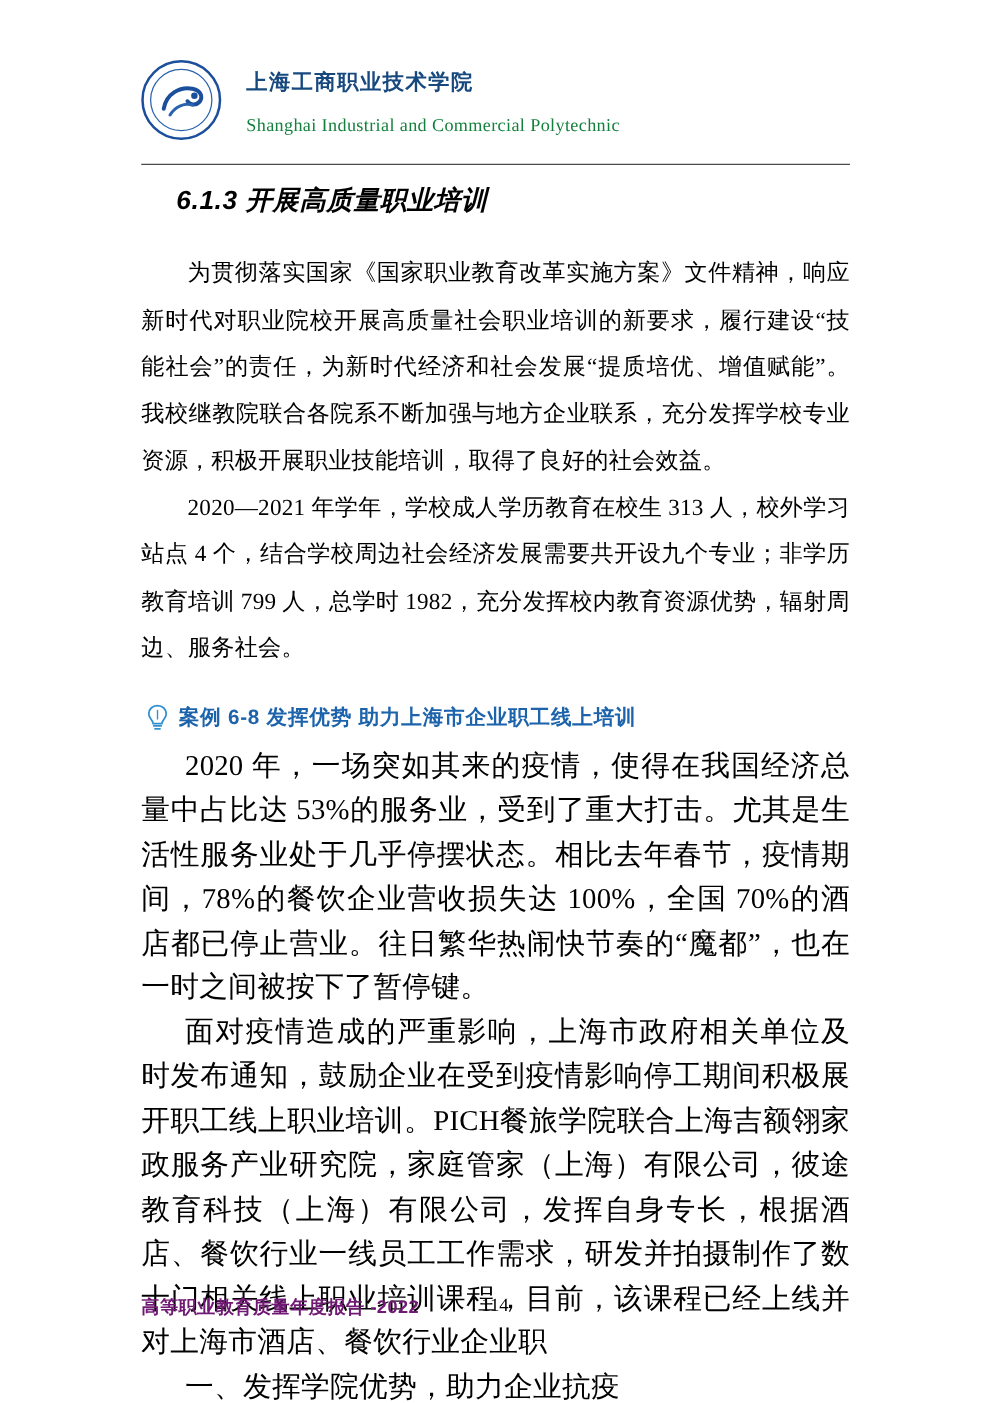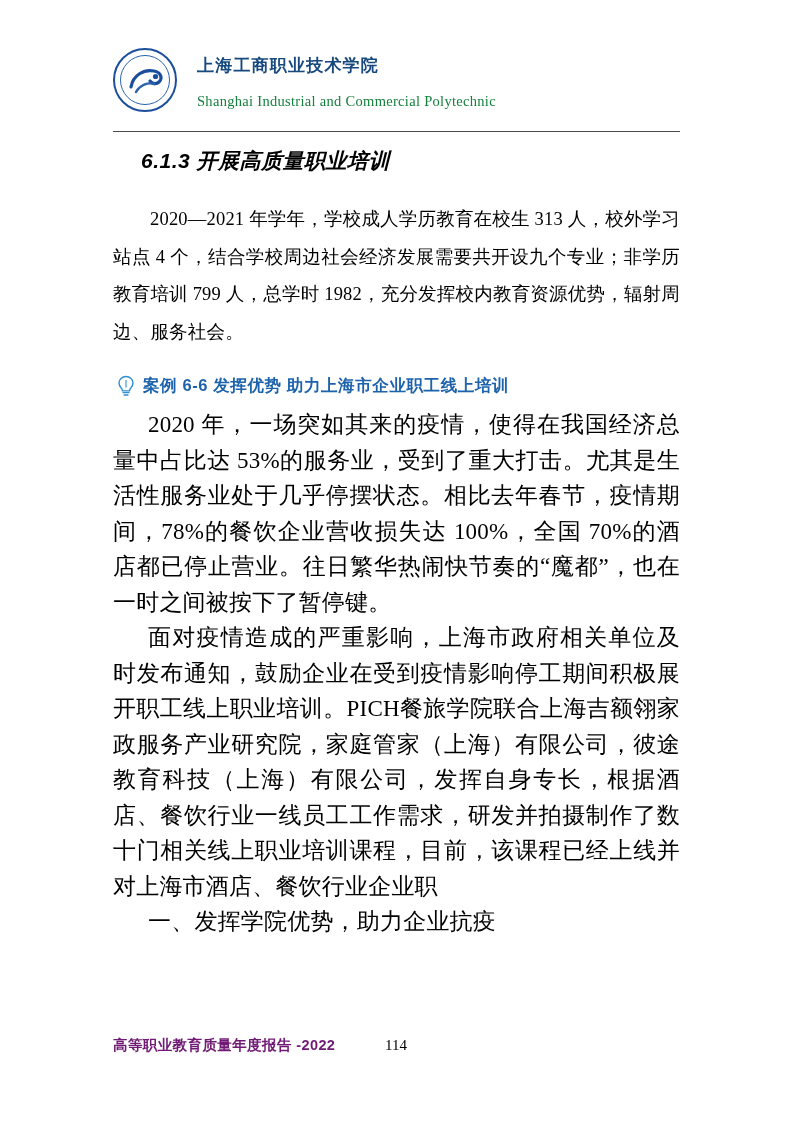--- a/index.html
+++ b/index.html
@@ -199,31 +199,32 @@
     <div class="school-cn">上海工商职业技术学院</div>
     <div class="school-en">Shanghai Industrial and Commercial Polytechnic</div>
   </div>
   <div class="header-rule"></div>
 
   <div class="content">
 
     <h2 class="section-title">6.1.3  开展高质量职业培训</h2>
 
     <div class="para-group-1">
+      <p class="para indent2">为贯彻落实国家《国家职业教育改革实施方案》文件精神，响应新时代对职业院校开展高质量社会职业培训的新要求，履行建设“技能社会”的责任，为新时代经济和社会发展“提质培优、增值赋能”。我校继教院联合各院系不断加强与地方企业联系，充分发挥学校专业资源，积极开展职业技能培训，取得了良好的社会效益。</p>
       <p class="para indent2">2020—2021 年学年，学校成人学历教育在校生 313 人，校外学习站点 4 个，结合学校周边社会经济发展需要共开设九个专业；非学历教育培训 799 人，总学时 1982，充分发挥校内教育资源优势，辐射周边、服务社会。</p>
     </div>
 
     <div class="case-heading">
       <svg class="bulb-icon" viewBox="0 0 22 24">
         <path d="M11 2.5 C6.9 2.5 4 5.4 4 9 C4 11.4 5.3 12.9 6.4 14.3 C7.1 15.2 7.4 15.9 7.5 16.9 L14.5 16.9 C14.6 15.9 14.9 15.2 15.6 14.3 C16.7 12.9 18 11.4 18 9 C18 5.4 15.1 2.5 11 2.5 Z" fill="none" stroke="#2f8fd0" stroke-width="1.4"></path>
         <line x1="8" y1="18.6" x2="14" y2="18.6" stroke="#2f8fd0" stroke-width="1.4" stroke-linecap="round"></line>
         <line x1="9" y1="21" x2="13" y2="21" stroke="#2f8fd0" stroke-width="1.4" stroke-linecap="round"></line>
         <line x1="11" y1="6" x2="11" y2="13.5" stroke="#2f8fd0" stroke-width="1.1"></line>
       </svg>
-      <span class="case-title">案例 6-6  发挥优势  助力上海市企业职工线上培训</span>
+      <span class="case-title">案例 6-8  发挥优势  助力上海市企业职工线上培训</span>
     </div>
 
     <div class="case-body">
       <p class="para indent2">2020 年，一场突如其来的疫情，使得在我国经济总量中占比达 53%的服务业，受到了重大打击。尤其是生活性服务业处于几乎停摆状态。相比去年春节，疫情期间，78%的餐饮企业营收损失达 100%，全国 70%的酒店都已停止营业。往日繁华热闹快节奏的“魔都”，也在一时之间被按下了暂停键。</p>
       <p class="para indent2">面对疫情造成的严重影响，上海市政府相关单位及时发布通知，鼓励企业在受到疫情影响停工期间积极展开职工线上职业培训。PICH餐旅学院联合上海吉额翎家政服务产业研究院，家庭管家（上海）有限公司，彼途教育科技（上海）有限公司，发挥自身专长，根据酒店、餐饮行业一线员工工作需求，研发并拍摄制作了数十门相关线上职业培训课程，目前，该课程已经上线并对上海市酒店、餐饮行业企业职</p>
       <p class="para indent2">一、发挥学院优势，助力企业抗疫</p>
     </div>
 
   </div>
 

